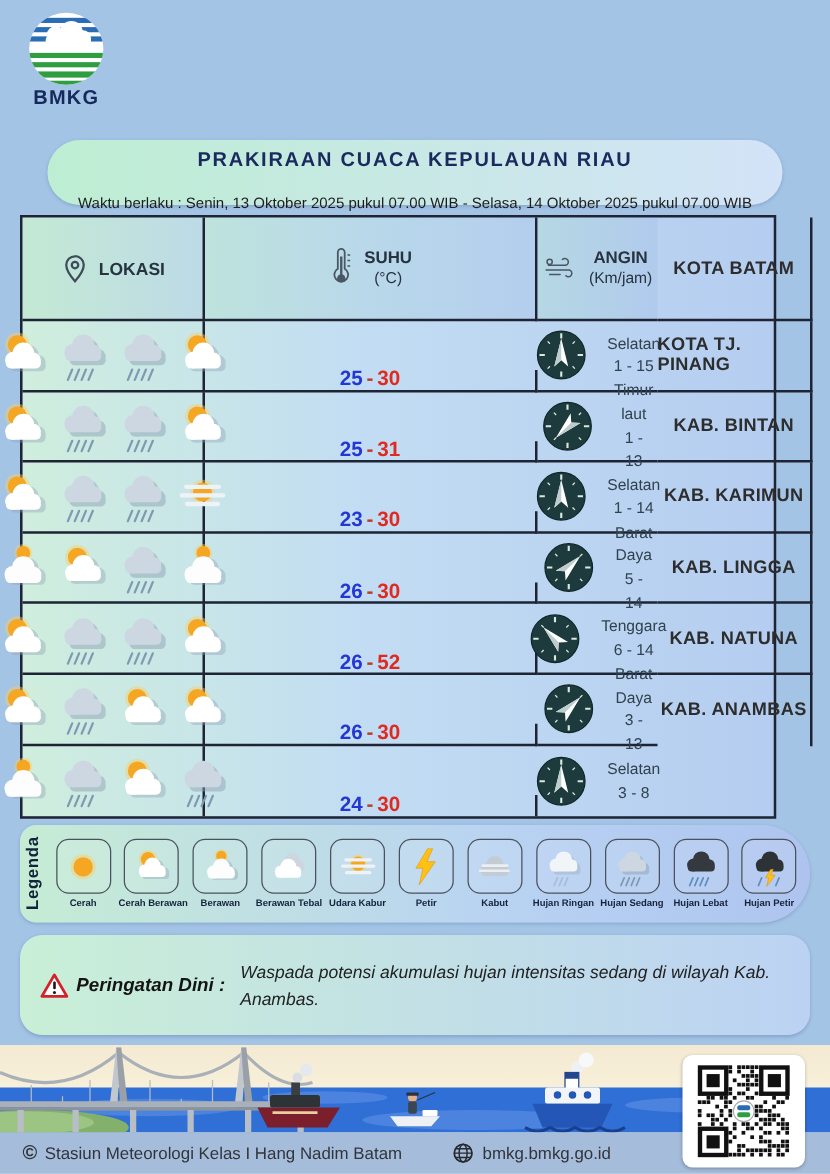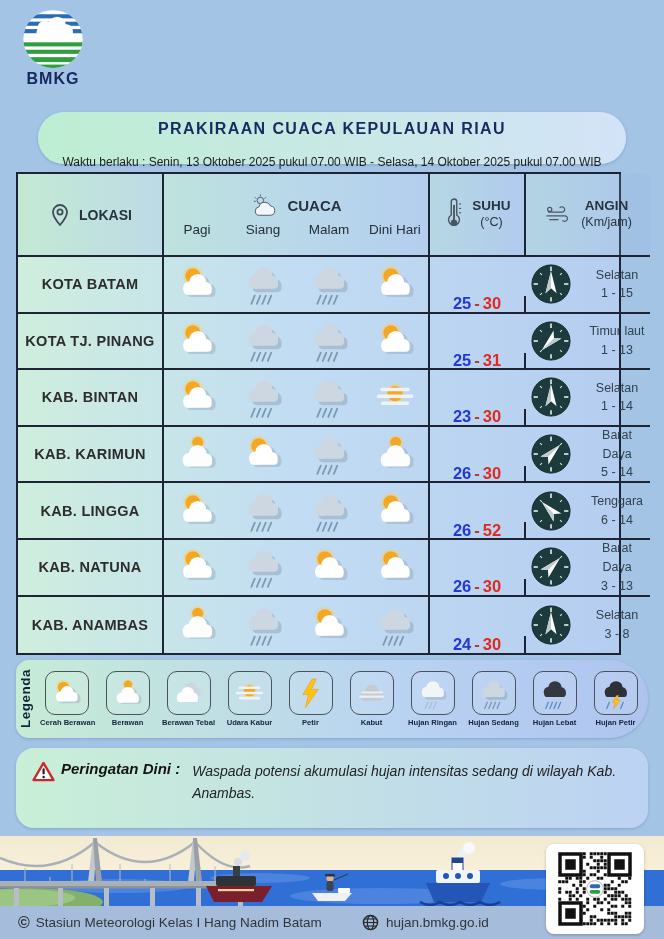--- a/index.html
+++ b/index.html
@@ -69,21 +69,21 @@
   .legend-items{display:flex;flex:1;justify-content:space-between;}
   .lg-item{width:53px;text-align:center;}
   .lg-box{width:42px;height:42px;margin:0 auto;border:1.6px solid #4a525c;border-radius:10px;
     background:rgba(255,255,255,.10);display:flex;align-items:center;justify-content:center;}
   .lg-box svg{width:33px;height:33px;}
   .lg-name{font-size:7.6px;color:#16233c;margin-top:3px;white-space:nowrap;font-weight:600;}
   
   .warning{
     position:absolute;top:748px;left:16px;width:632px;height:80px;box-sizing:border-box;
     border-radius:18px;background:linear-gradient(90deg,#c9efd7,#bcd2f3);
-    padding:12px 16px;display:flex;align-items:flex-start;gap:6px;
+    padding:12px 16px;display:flex;align-items:center;gap:6px;
     box-shadow:0 1px 3px rgba(40,70,110,.25);
   }
   .warn-ico{width:23px;height:21px;flex:0 0 23px;margin-top:1px;}
   .warn-label{font-size:15px;font-weight:bold;font-style:italic;color:#141414;white-space:nowrap;margin-right:6px;}
   .warn-text{font-size:14px;font-style:italic;color:#222;line-height:1.6;flex:1;}
   
   .scene{position:absolute;top:836px;left:0;width:664px;height:70px;}
   .qr{position:absolute;top:844px;right:20px;width:98px;height:90px;background:#fff;border-radius:8px;
       display:flex;align-items:center;justify-content:center;box-shadow:0 1px 3px rgba(0,0,0,.25);z-index:5;}
   .bottombar{
@@ -135,41 +135,20 @@
   </div>
 
   <div class="ftable">
     <div class="cell cb cr head h-loc">
       <svg width="24" height="24" viewBox="0 0 24 24">
         <path d="M12 2 C8.1 2 5 5.1 5 9 c0 5 7 13 7 13 s7 -8 7 -13 c0 -3.9 -3.1 -7 -7 -7 z" fill="none" stroke="#3f4c5a" stroke-width="1.8"></path>
         <circle cx="12" cy="9" r="2.6" fill="none" stroke="#3f4c5a" stroke-width="1.8"></circle>
       </svg>
       <span>LOKASI</span>
     </div>
-    <div class="cell cb cr head h-wx">
-      <div class="h-wx-top">
-        <svg width="30" height="26" viewBox="0 0 64 56">
-          <g stroke="#4a5663" stroke-width="2" fill="none">
-            <circle cx="22" cy="16" r="7"></circle>
-            <line x1="22" y1="3" x2="22" y2="7"></line>
-              <line x1="10" y1="9" x2="13" y2="12"></line>
-            <line x1="34" y1="9" x2="31" y2="12"></line>
-              <line x1="8" y1="18" x2="12" y2="18"></line>
-          </g>
-          <path d="M20 48 q-9 0 -9 -9 q0 -8 8 -9 q2 -10 13 -10 q9 0 12 8 q9 1 9 10 q0 10 -11 10 z" fill="#f2f6fa" stroke="#4a5663" stroke-width="2"></path>
-        </svg>
-        <span>CUACA</span>
-      </div>
-      <div class="h-periods">
-          <span>Pagi</span>
-          <span>Siang</span>
-          <span>Malam</span>
-          <span>Dini Hari</span>
-        </div>
-    </div>
     <div class="cell cb cr head h-two">
       <svg width="22" height="36" viewBox="0 0 40 64">
         <path d="M15 8 a5 5 0 0 1 10 0 v24 a10 10 0 1 1 -10 0 z" fill="none" stroke="#4a5663" stroke-width="2.6"></path>
         <circle cx="20" cy="46" r="6" fill="#4a5663"></circle>
         <line x1="20" y1="42" x2="20" y2="14" stroke="#4a5663" stroke-width="3.4"></line>
         <line x1="29" y1="12" x2="33" y2="12" stroke="#4a5663" stroke-width="2"></line>
         <line x1="29" y1="20" x2="33" y2="20" stroke="#4a5663" stroke-width="2"></line>
         <line x1="29" y1="28" x2="33" y2="28" stroke="#4a5663" stroke-width="2"></line>
       </svg>
       <div class="lbl">
@@ -865,20 +844,29 @@
         <div class="wind-txt">
           <div>Selatan</div>
           <div>3 - 8</div>
         </div>
       </div>
     </div>
 
   <div class="legend">
     <div class="legend-label">Legenda</div>
     <div class="legend-items">
+        <div class="lg-item">
+          <div class="lg-box">
+            <svg class="" viewBox="0 0 64 64">
+              <circle cx="32" cy="32" r="19.5" fill="#fbcf60" opacity=".45"></circle>
+              <circle cx="32" cy="32" r="15" fill="#f5a623"></circle>
+            </svg>
+          </div>
+          <div class="lg-name">Cerah</div>
+        </div>
         <div class="lg-item">
           <div class="lg-box">
             <svg class="" viewBox="0 0 64 64">
               <circle cx="26" cy="20" r="14.3" fill="#fbcf60" opacity=".45"></circle>
               <circle cx="26" cy="20" r="11" fill="#f5a623"></circle>
               <g fill="#8fa3b5" opacity="0.4" transform="translate(5,5)">
                 <circle cx="21" cy="36" r="10"></circle>
                 <circle cx="33" cy="28" r="13"></circle>
                 <circle cx="45" cy="36" r="9"></circle>
                 <rect x="12" y="34" width="42" height="12" rx="6"></rect>
@@ -1299,17 +1287,17 @@
       <span>Stasiun Meteorologi Kelas I Hang Nadim Batam</span>
     </div>
     <div class="url-group">
       <svg class="globe-ico" viewBox="0 0 24 24">
         <circle cx="12" cy="12" r="10" fill="none" stroke="#26292d" stroke-width="2"></circle>
         <ellipse cx="12" cy="12" rx="4.5" ry="10" fill="none" stroke="#26292d" stroke-width="1.6"></ellipse>
         <line x1="2" y1="12" x2="22" y2="12" stroke="#26292d" stroke-width="1.6"></line>
         <line x1="3.5" y1="7" x2="20.5" y2="7" stroke="#26292d" stroke-width="1.6"></line>
         <line x1="3.5" y1="17" x2="20.5" y2="17" stroke="#26292d" stroke-width="1.6"></line>
       </svg>
-      <span>hujan.bmkg.go.id</span>
+      <span>bmkg.bmkg.go.id</span>
     </div>
   </div>
 
 </div>
 
 </body></html>

